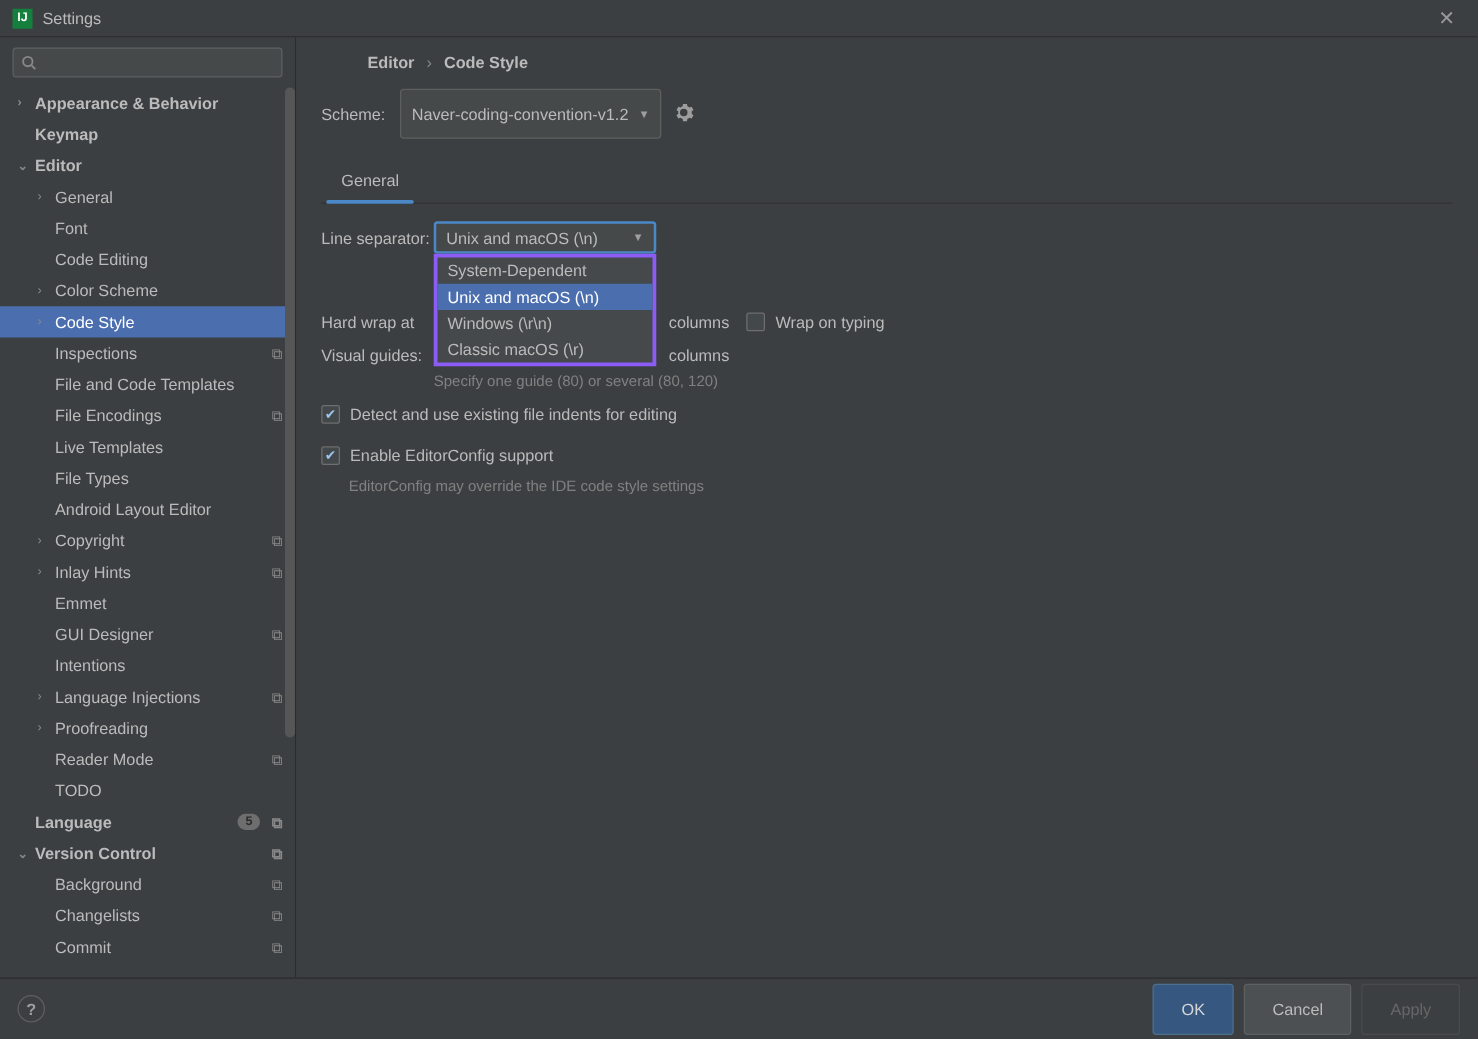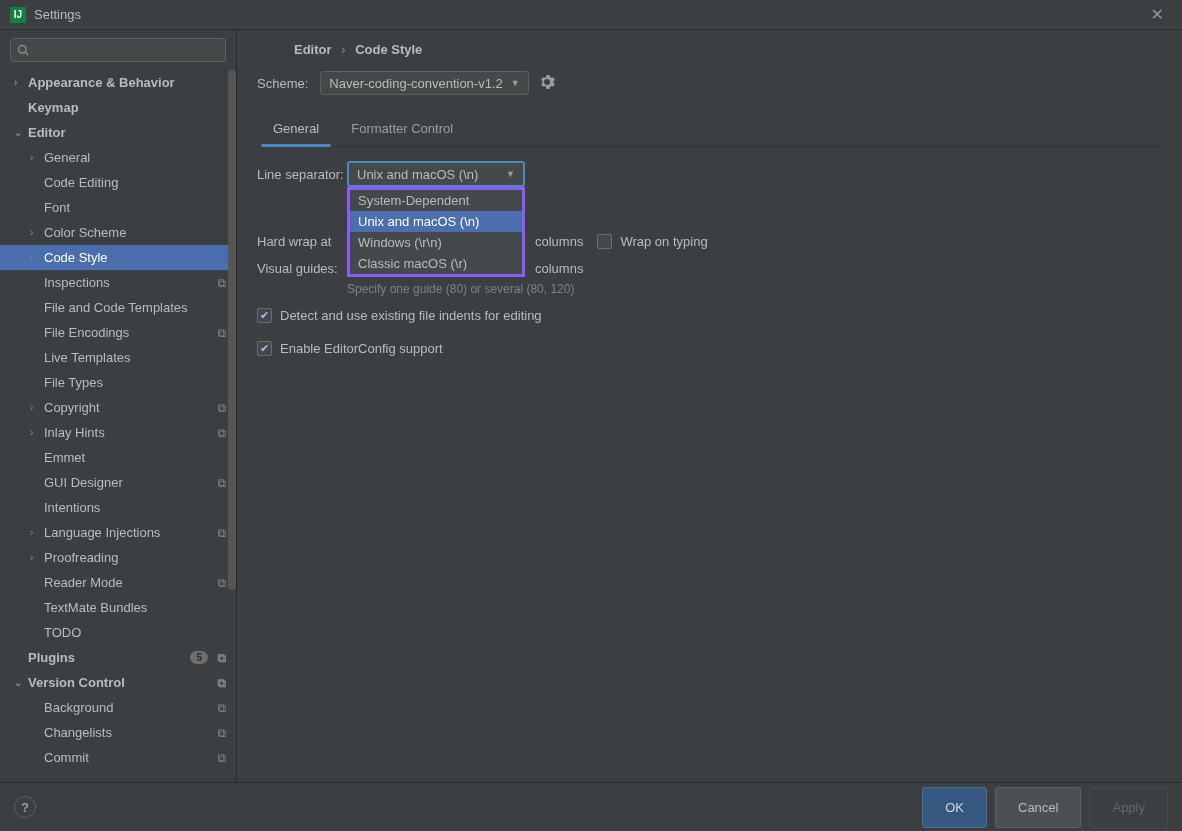--- a/index.html
+++ b/index.html
@@ -82,21 +82,21 @@
   padding: 12px 20px;
   position:relative;
 }
 .breadcrumb { color:#bbbbbb; font-weight:bold; margin-bottom:14px;padding-left:37px;}
 .breadcrumb .sep{ color:#888; font-weight:normal; margin:0 6px;}
 .scheme-row { display:flex; align-items:center; margin-bottom:18px;}
 .scheme-row .label { margin-right:12px; color:#bbb;}
 .combo {
   display:inline-flex; align-items:center;
   background:#45494a; border:1px solid #5e6060; border-radius:3px;
-  height:24px; padding:0 8px; color:#bbb; cursor:pointer;
+  height:40px; padding:0 8px; color:#bbb; cursor:pointer;
 }
 .combo .tri { margin-left:8px; font-size:9px; color:#9e9e9e;}
 .gear { margin-left:10px; color:#9d9d9d; cursor:pointer;}
 .tabs { display:flex; border-bottom:1px solid #323232; margin-bottom:14px;}
 .tab { padding:8px 16px 10px; color:#9e9e9e; cursor:pointer; position:relative;}
 .tab.active { color:#bbbbbb; }
 .tab.active::after{content:""; position:absolute; left:4px;right:4px;bottom:-1px;height:3px;background:#4a88c7; border-radius:2px;}
 .form-row { display:flex; align-items:center; margin-bottom:12px; position:relative;}
 .form-row .flabel { width:90px; color:#bbb;}
 .form-row .col-label { margin-left:10px; color:#bbb;}
@@ -176,27 +176,27 @@
         <div class="tree-item bold">
           <span class="arrow">⌄</span>
           <span>Editor</span>
         </div>
         <div class="tree-item level1">
           <span class="arrow">›</span>
           <span>General</span>
         </div>
         <div class="tree-item level1">
           <span class="arrow"></span>
+          <span>Font</span>
+        </div>
+        <div class="tree-item level1">
+          <span class="arrow"></span>
           <span>Code Editing</span>
         </div>
         <div class="tree-item level1">
-          <span class="arrow"></span>
-          <span>Font</span>
-        </div>
-        <div class="tree-item level1">
           <span class="arrow">›</span>
           <span>Color Scheme</span>
         </div>
         <div class="tree-item selected level1">
           <span class="arrow">›</span>
           <span>Code Style</span>
         </div>
         <div class="tree-item level1">
           <span class="arrow"></span>
           <span>Inspections</span>
@@ -213,20 +213,24 @@
         </div>
         <div class="tree-item level1">
           <span class="arrow"></span>
           <span>Live Templates</span>
         </div>
         <div class="tree-item level1">
           <span class="arrow"></span>
           <span>File Types</span>
         </div>
         <div class="tree-item level1">
+          <span class="arrow"></span>
+          <span>Android Layout Editor</span>
+        </div>
+        <div class="tree-item level1">
           <span class="arrow">›</span>
           <span>Copyright</span>
           <span class="overlay-icon">⧉</span>
         </div>
         <div class="tree-item level1">
           <span class="arrow">›</span>
           <span>Inlay Hints</span>
           <span class="overlay-icon">⧉</span>
         </div>
         <div class="tree-item level1">
@@ -251,29 +255,25 @@
           <span class="arrow">›</span>
           <span>Proofreading</span>
         </div>
         <div class="tree-item level1">
           <span class="arrow"></span>
           <span>Reader Mode</span>
           <span class="overlay-icon">⧉</span>
         </div>
         <div class="tree-item level1">
           <span class="arrow"></span>
-          <span>TextMate Bundles</span>
-        </div>
-        <div class="tree-item level1">
-          <span class="arrow"></span>
           <span>TODO</span>
         </div>
         <div class="tree-item bold">
           <span class="arrow"></span>
-          <span>Plugins</span>
+          <span>Language</span>
           <span class="badge">5</span>
           <span class="overlay-icon">⧉</span>
         </div>
         <div class="tree-item bold">
           <span class="arrow">⌄</span>
           <span>Version Control</span>
           <span class="overlay-icon">⧉</span>
         </div>
         <div class="tree-item level1">
           <span class="arrow"></span>
@@ -311,21 +311,20 @@
       </div>
       <span class="gear">
         <svg width="16" height="16" viewBox="0 0 16 16" fill="#9d9d9d">
             <path d="M8 5a3 3 0 100 6 3 3 0 000-6zm6.4 3c0 .3 0 .6-.1.9l1.5 1.2-1.5 2.6-1.8-.6c-.5.4-1 .7-1.6.9l-.3 1.9H7.4l-.3-1.9c-.6-.2-1.1-.5-1.6-.9l-1.8.6-1.5-2.6 1.5-1.2c-.1-.3-.1-.6-.1-.9s0-.6.1-.9L2.2 5.9l1.5-2.6 1.8.6c.5-.4 1-.7 1.6-.9l.3-1.9h3.2l.3 1.9c.6.2 1.1.5 1.6.9l1.8-.6 1.5 2.6-1.5 1.2c.1.3.1.6.1.9z"></path>
           </svg>
       </span>
     </div>
 
     <div class="tabs">
       <div class="tab active">General</div>
-      <div class="tab">Formatter Control</div>
     </div>
 
     <div class="form-row" style="z-index:5;">
       <span class="flabel">Line separator:</span>
       <div class="dropdown-field">
         <span>Unix and macOS (\n)</span>
         <span class="tri">▼</span>
       </div>
       <div class="dropdown-list">
         <div class="opt">System-Dependent</div>
@@ -353,20 +352,21 @@
 
     <div class="checkbox-row">
       <div class="checkbox">✔</div>
       <span>Detect and use existing file indents for editing</span>
     </div>
 
     <div class="checkbox-row" style="margin-top:18px;">
       <div class="checkbox">✔</div>
       <span>Enable EditorConfig support</span>
     </div>
+    <div class="hint2">EditorConfig may override the IDE code style settings</div>
   </div>
 </div>
 
 <div class="footer">
   <div class="help">?</div>
   <div class="btns">
     <div class="btn primary">OK</div>
     <div class="btn">Cancel</div>
     <div class="btn disabled">Apply</div>
   </div>

